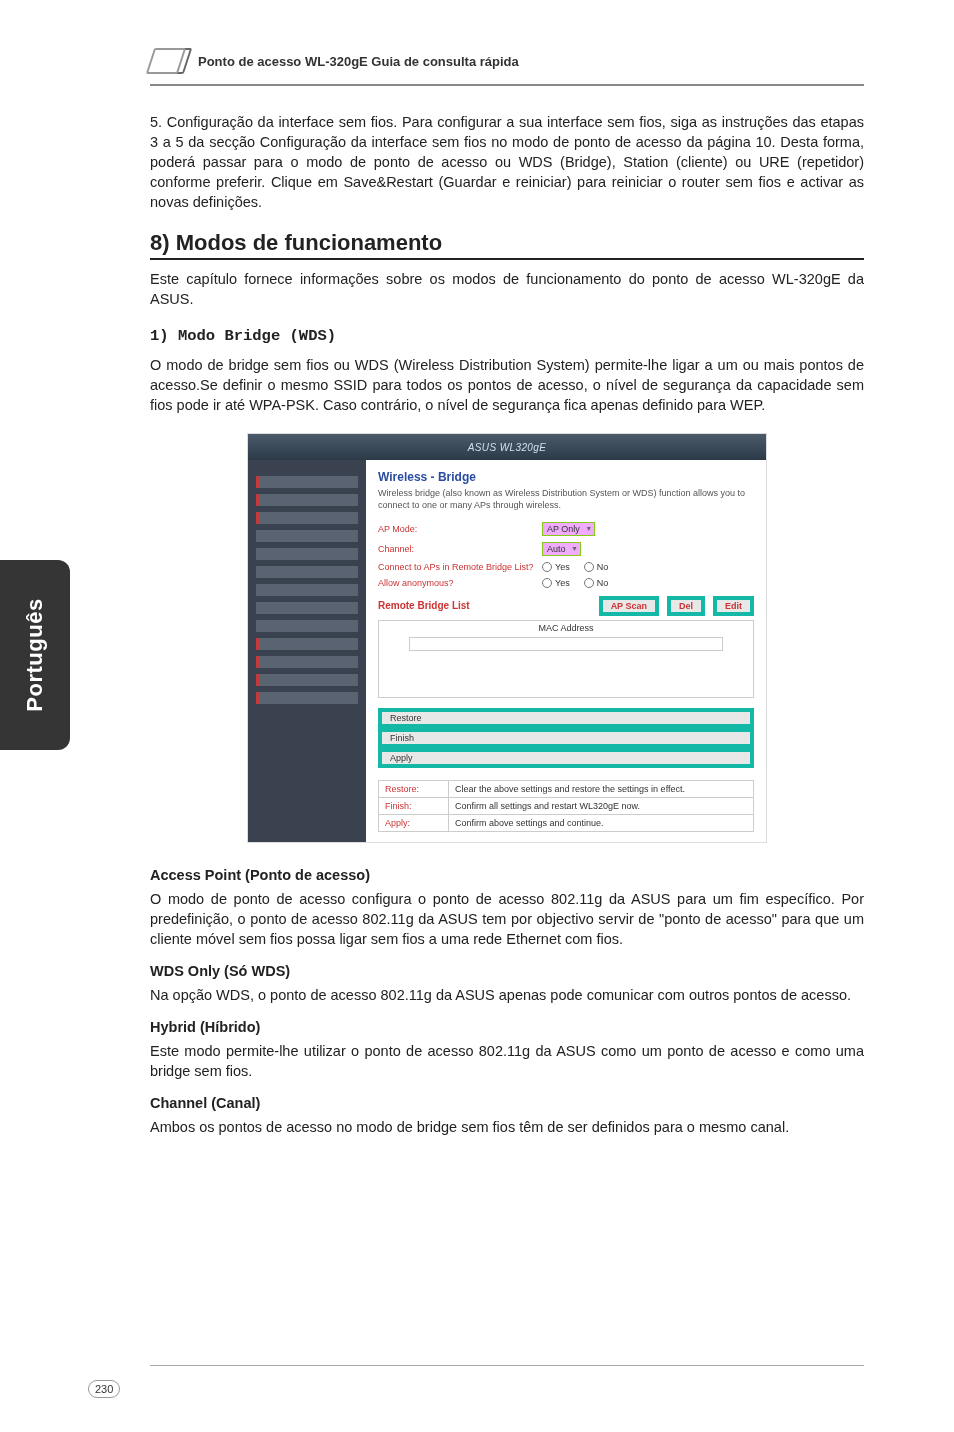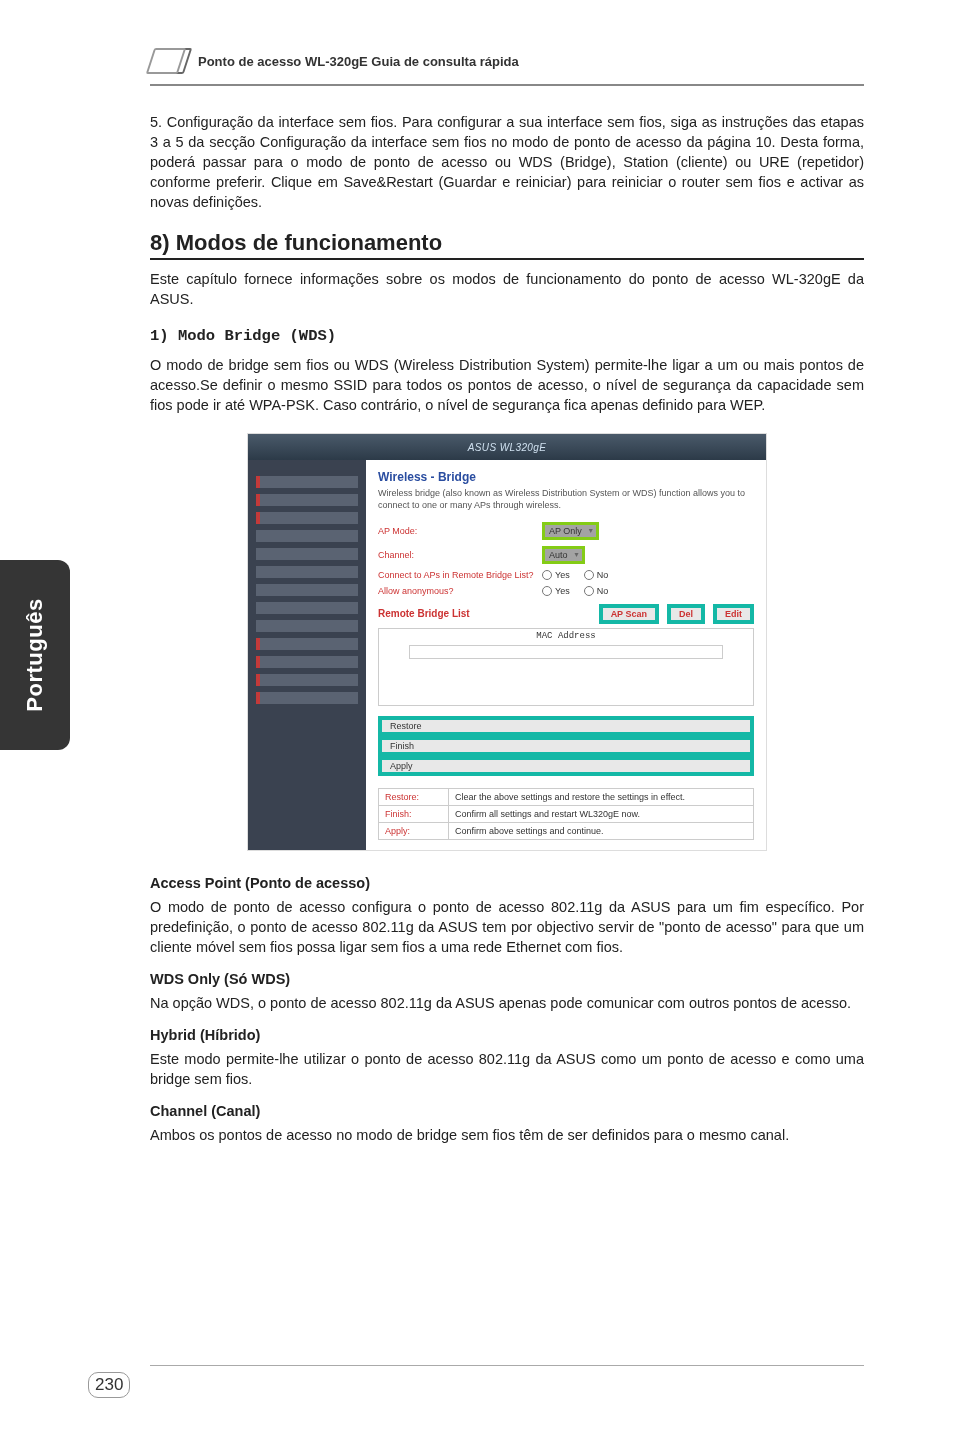--- a/index.html
+++ b/index.html
@@ -25,34 +25,34 @@
   .ss-body { display:flex; }
   .ss-side { width:118px; background:#3a4250; min-height:300px; padding:10px 8px; }
   .ss-side-item { height:12px; margin:6px 0; background:#5a6372; }
   .ss-side-item.red { border-left:4px solid #c33a3a; }
   .ss-main { flex:1; background:#fff; padding:10px 12px; font-size:10px; color:#333; }
   .ss-head { color:#2a4da0; font-weight:bold; font-size:12px; margin-bottom:2px; }
   .ss-desc { color:#555; font-size:9px; line-height:1.3; margin:4px 0 10px 0; }
   .ss-row { display:flex; align-items:center; margin:6px 0; gap:6px; }
   .ss-label { width:158px; color:#c33; font-size:9px; }
   .ss-ctrl { flex:1; display:flex; align-items:center; gap:6px; font-size:9px; }
-  .ss-select { display:inline-block; border:3px solid #84cc16; padding:1px 14px 1px 4px; background:#a3a3a3; position:relative; font-size:9px; }
+  .ss-select { display:inline-block; border:1px solid #84cc16; padding:1px 14px 1px 4px; background:#f0abfc; position:relative; font-size:9px; }
   .ss-select::after { content:"▾"; position:absolute; right:3px; top:1px; color:#666; font-size:8px; }
   .ss-radio { display:inline-flex; align-items:center; gap:3px; margin-right:8px; }
   .ss-radio::before { content:""; width:8px; height:8px; border:1px solid #777; border-radius:50%; display:inline-block; }
   .ss-subhead { color:#c33; font-weight:bold; font-size:10px; margin-top:8px; display:flex; align-items:center; gap:8px; }
   .ss-btn { display:inline-block; background:#e8e8e8; border:4px solid #14b8a6; padding:1px 8px; font-size:9px; border-radius:0; }
-  .ss-mac { border:1px solid #ccc; height:78px; margin:4px 0 10px 0; display:flex; flex-direction:column;font-family:Liberation Mono, monospace; }
+  .ss-mac { border:1px solid #ccc; height:78px; margin:4px 0 10px 0; display:flex; flex-direction:column; }
   .ss-mac-head { text-align:center; font-size:9px; color:#333; padding:2px 0; }
   .ss-mac-field { border:1px solid #ccc; height:14px; margin:2px 30px; }
   .ss-action-row { display:flex; justify-content:space-around; margin:8px 0 12px 0;flex-direction:column; }
   .ss-table { width:100%; border-collapse:collapse; margin-top:4px; }
   .ss-table td { border:1px solid #ccc; padding:3px 6px; font-size:9px; }
   .ss-tlabel { color:#c33; width:70px; }
-  .page-num { position:absolute; left:88px; bottom:34px; font-size:17px; color:#333; border:1px solid #999; border-radius:10px; padding:2px 6px; }
+  .page-num { position:absolute; left:88px; bottom:34px; font-size:11px; color:#333; border:1px solid #999; border-radius:10px; padding:2px 6px; }
   .footer-rule { position:absolute; left:150px; right:90px; bottom:66px; height:1px; background:#aaa; }
 </style>
 </head>
 <body>
 
 <div class="page">
 
   <div class="side-tab">
     <span>Português</span>
   </div>

